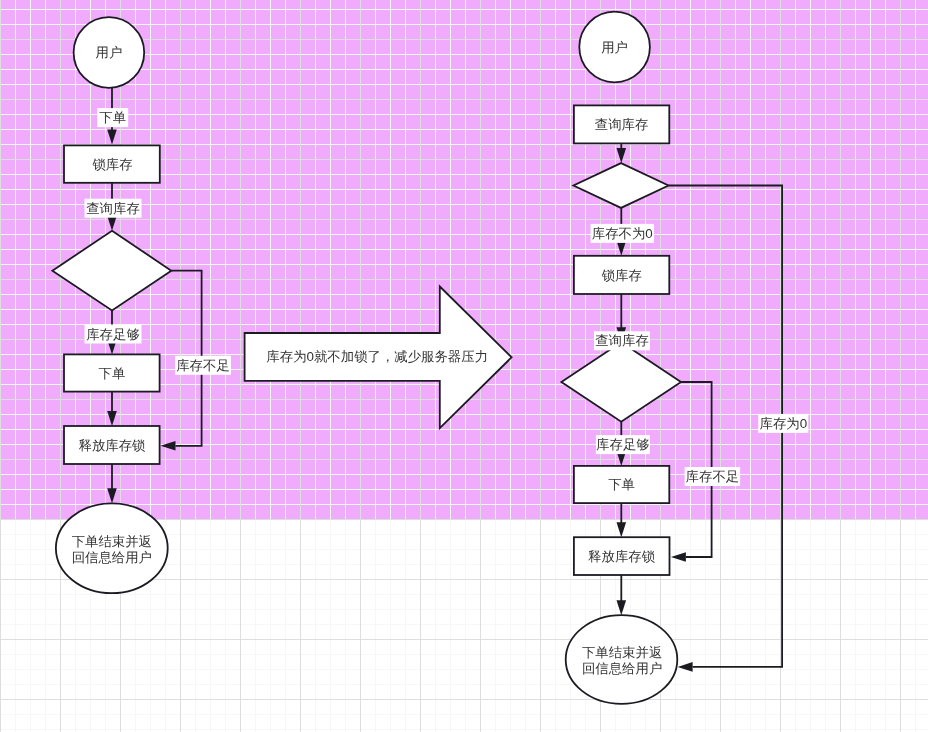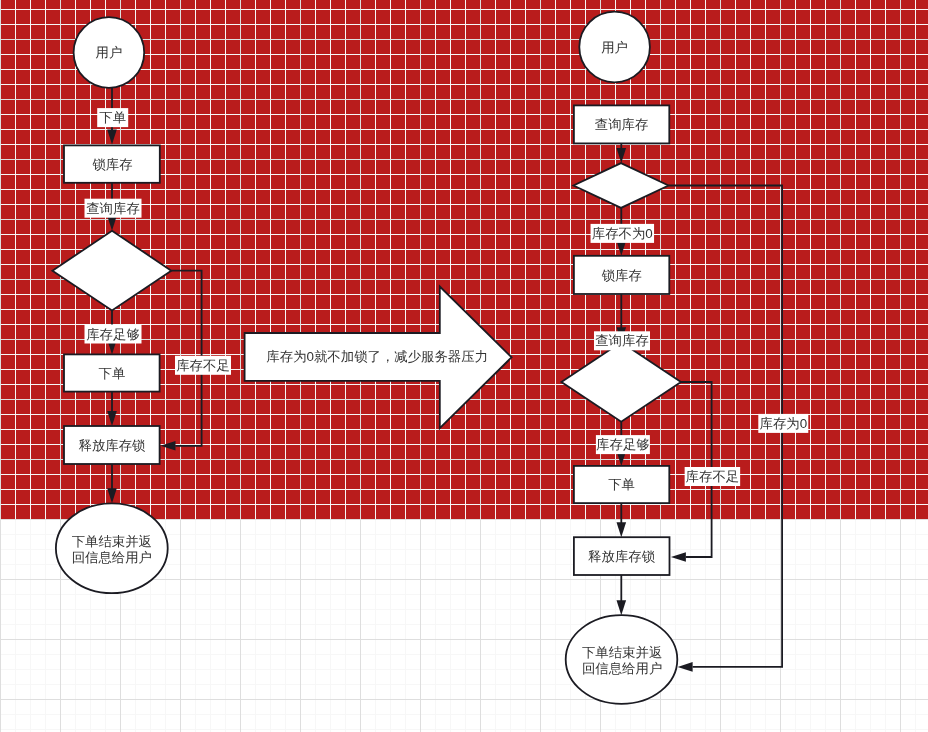--- a/index.html
+++ b/index.html
@@ -1,19 +1,19 @@
 <!DOCTYPE html>
 <html><head>
 <meta charset="utf-8">
 <title>库存锁流程对比</title>
 <style>
   html,body{margin:0;padding:0;background:#ffffff;}
   body{width:928px;height:732px;overflow:hidden;
        font-family:"Liberation Sans", sans-serif;}
-  #canvas{position:relative;width:928px;height:519px;background:#b91c1c;}
+  #canvas{position:relative;width:928px;height:519px;background:#f0abfc;}
   #grid{position:absolute;left:0;top:0;width:928px;height:732px;
     background-image:
       linear-gradient(to right,#dedede 1px,transparent 1px),
       linear-gradient(to bottom,#dedede 1px,transparent 1px),
       linear-gradient(to right,#f7f7f7 1px,transparent 1px),
       linear-gradient(to bottom,#f7f7f7 1px,transparent 1px);
     background-size:60px 60px,60px 60px,15px 15px,15px 15px;
     background-position:0 0,0 -21px,0 0,0 -6px;
   }
   svg#art{position:absolute;left:0;top:0;filter:opacity(1);}

